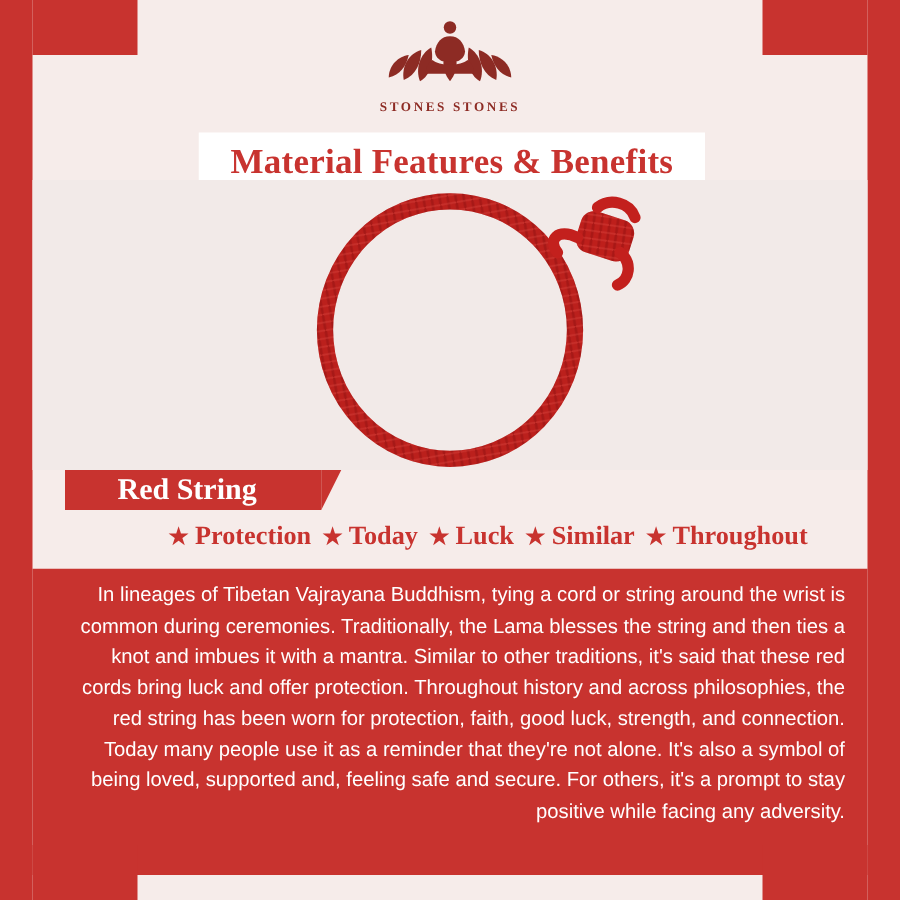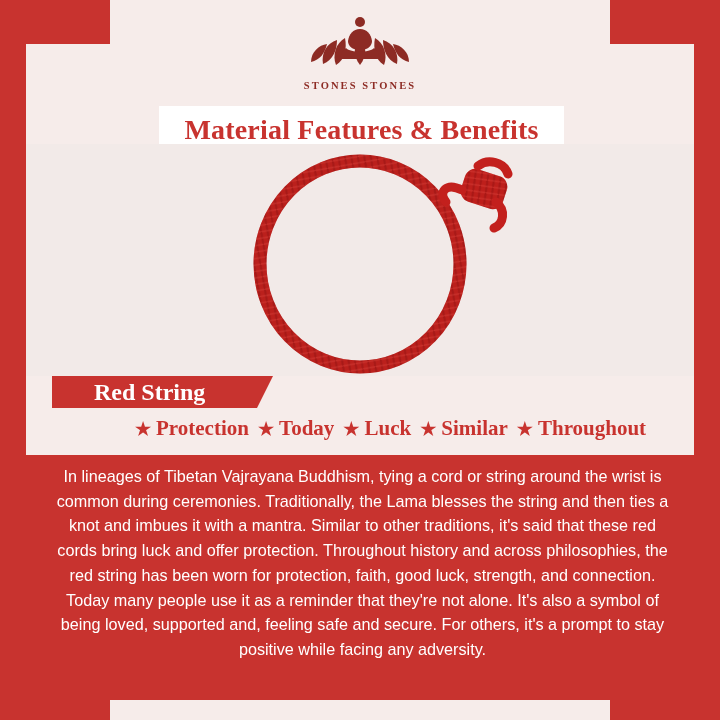--- a/index.html
+++ b/index.html
@@ -163,21 +163,21 @@
     height: 245px;
     background: #c8332f;
     box-sizing: border-box;
     padding: 9px 18px 0 23px;
   }
   .desc-text {
     color: #ffffff;
     font-size: 16.2px;
     line-height: 24.7px;
     font-family: "Liberation Sans", sans-serif;
-    text-align: center;
+    text-align: right;
   }
 </style>
 </head>
 <body>
 
 <div class="page">
 
   <div class="bar-left"></div>
   <div class="bar-right"></div>
 

